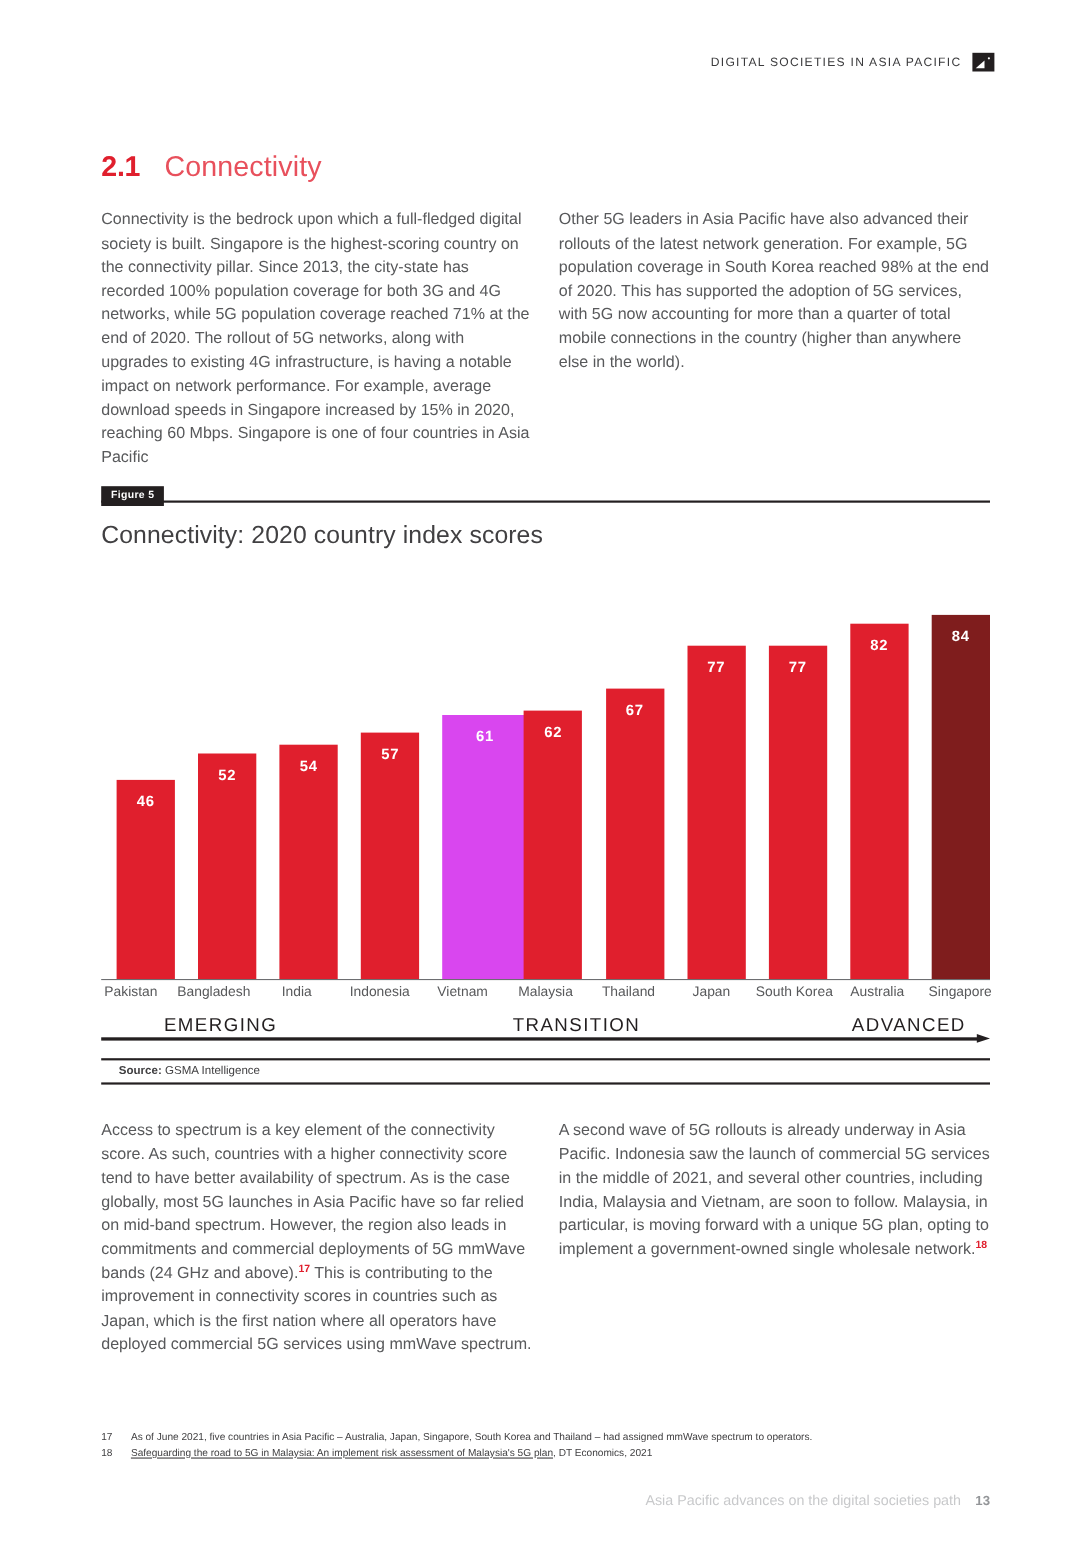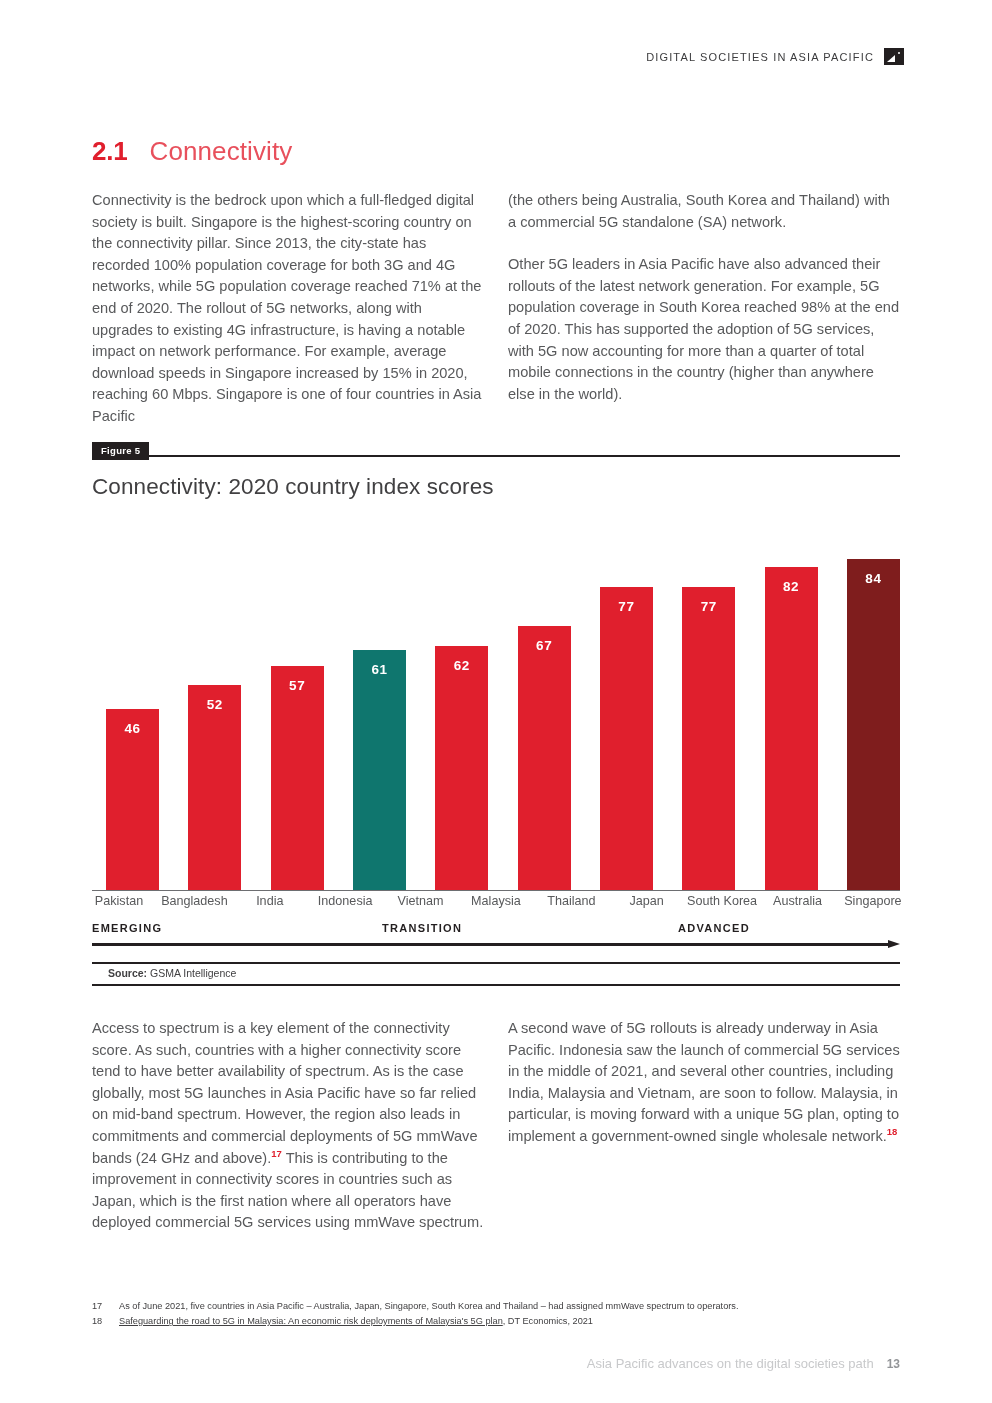--- a/index.html
+++ b/index.html
@@ -207,25 +207,25 @@
   
   .stage-row {
     position: absolute;
     top: 922px;
     left: 92px;
     width: 808px;
     height: 18px;
   }
   .stage {
     position: absolute;
-    font-size: 11px;
-    font-weight: bold;
+    font-size: 17px;
+    font-weight: normal;
     letter-spacing: 1.3px;
     color: #231f20;
-    text-align: left;
+    text-align: right;
     white-space: nowrap;
   }
   .stage-emerging   { left: 0px;   width: 160px; }
   .stage-transition { left: 290px; width: 200px; }
   .stage-advanced   { left: 586px; width: 200px; }
 
   .arrow-wrap {
     position: absolute;
     top: 940px;
     left: 92px;
@@ -319,47 +319,51 @@
   <div class="section-title">
     <span class="section-number">2.1</span>
     <span class="section-name">Connectivity</span>
   </div>
 
   <div class="col col-top-left">
     <p>Connectivity is the bedrock upon which a full-fledged digital society is built. Singapore is the highest-scoring country on the connectivity pillar. Since 2013, the city-state has recorded 100% population coverage for both 3G and 4G networks, while 5G population coverage reached 71% at the end of 2020. The rollout of 5G networks, along with upgrades to existing 4G infrastructure, is having a notable impact on network performance. For example, average download speeds in Singapore increased by 15% in 2020, reaching 60 Mbps. Singapore is one of four countries in Asia Pacific</p>
   </div>
 
   <div class="col col-top-right">
-    <p>(the others being Australia, South Korea and Thailand) with a commercial 5G standalone (SA) network.</p>
     <p>Other 5G leaders in Asia Pacific have also advanced their rollouts of the latest network generation. For example, 5G population coverage in South Korea reached 98% at the end of 2020. This has supported the adoption of 5G services, with 5G now accounting for more than a quarter of total mobile connections in the country (higher than anywhere else in the world).</p>
   </div>
 
   <div class="figure-rule"></div>
   <div class="figure-badge">Figure 5</div>
   <div class="figure-title">Connectivity: 2020 country index scores</div>
 
   <div class="chart">
     <div class="plot" id="plot">
         <div class="bar-slot">
           <div class="bar" style="height: 48.4211%; background: rgb(224, 31, 45);">
             <span class="bar-value">46</span>
           </div>
         </div>
         <div class="bar-slot">
           <div class="bar" style="height: 54.7368%; background: rgb(224, 31, 45);">
             <span class="bar-value">52</span>
           </div>
         </div>
         <div class="bar-slot">
+          <div class="bar" style="height: 56.8421%; background: rgb(224, 31, 45);">
+            <span class="bar-value">54</span>
+          </div>
+        </div>
+        <div class="bar-slot">
           <div class="bar" style="height: 60%; background: rgb(224, 31, 45);">
             <span class="bar-value">57</span>
           </div>
         </div>
         <div class="bar-slot">
-          <div class="bar" style="height: 64.2105%; background: #0f766e;">
+          <div class="bar" style="height: 64.2105%; background: #d946ef; padding-left: 24px;">
             <span class="bar-value">61</span>
           </div>
         </div>
         <div class="bar-slot">
           <div class="bar" style="height: 65.2632%; background: rgb(224, 31, 45);">
             <span class="bar-value">62</span>
           </div>
         </div>
         <div class="bar-slot">
           <div class="bar" style="height: 70.5263%; background: rgb(224, 31, 45);">
@@ -429,21 +433,21 @@
     <p><span>A second wave of 5G rollouts is already underway in Asia Pacific. Indonesia saw the launch of commercial 5G services in the middle of 2021, and several other countries, including India, Malaysia and Vietnam, are soon to follow. Malaysia, in particular, is moving forward with a unique 5G plan, opting to implement a government-owned single wholesale network.</span><sup class="fn">18</sup></p>
   </div>
 
   <div class="footnotes" id="footnotes">
       <div class="footnote">
         <span class="footnote-num">17</span>
         <span>As of June 2021, five countries in Asia Pacific – Australia, Japan, Singapore, South Korea and Thailand – had assigned mmWave spectrum to operators.</span>
       </div>
       <div class="footnote">
         <span class="footnote-num">18</span>
-        <span><span class="footnote-link">Safeguarding the road to 5G in Malaysia: An economic risk deployments of Malaysia's 5G plan</span>, DT Economics, 2021</span>
+        <span><span class="footnote-link">Safeguarding the road to 5G in Malaysia: An implement risk assessment of Malaysia's 5G plan</span>, DT Economics, 2021</span>
       </div>
     </div>
 
   <div class="page-footer">
     <span class="footer-text">Asia Pacific advances on the digital societies path</span>
     <span class="footer-page">13</span>
   </div>
 
 </div>
 

